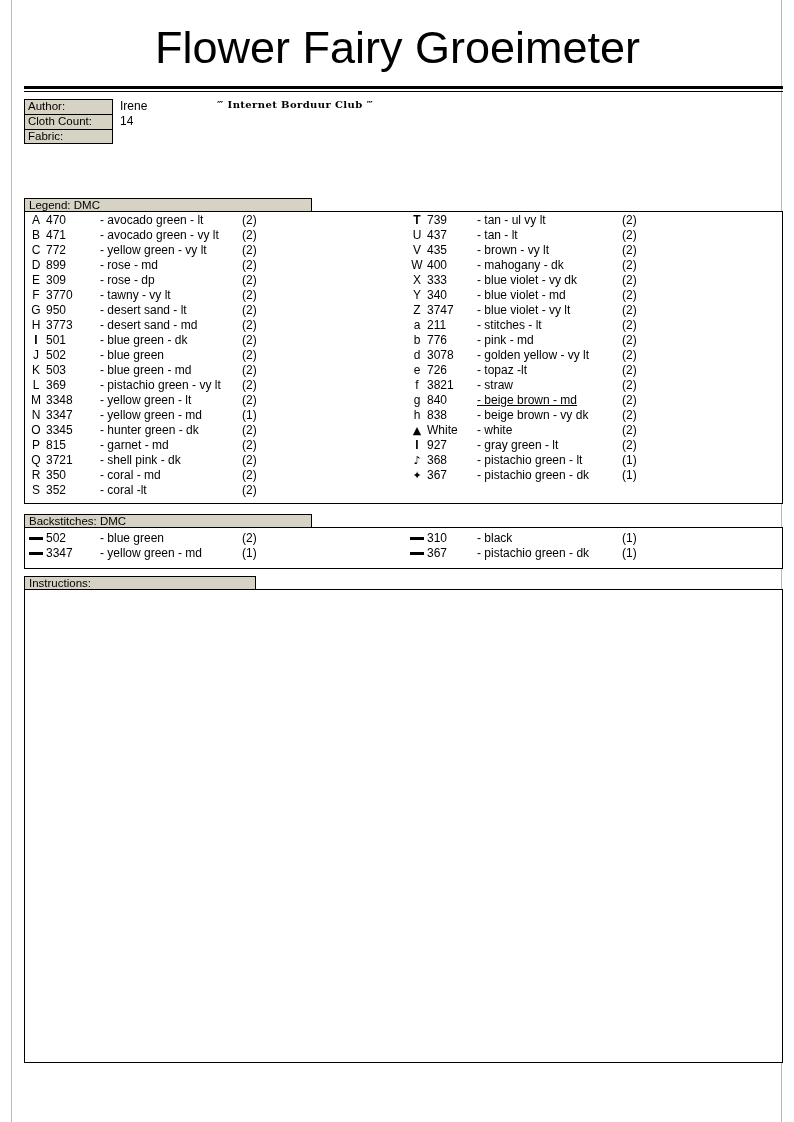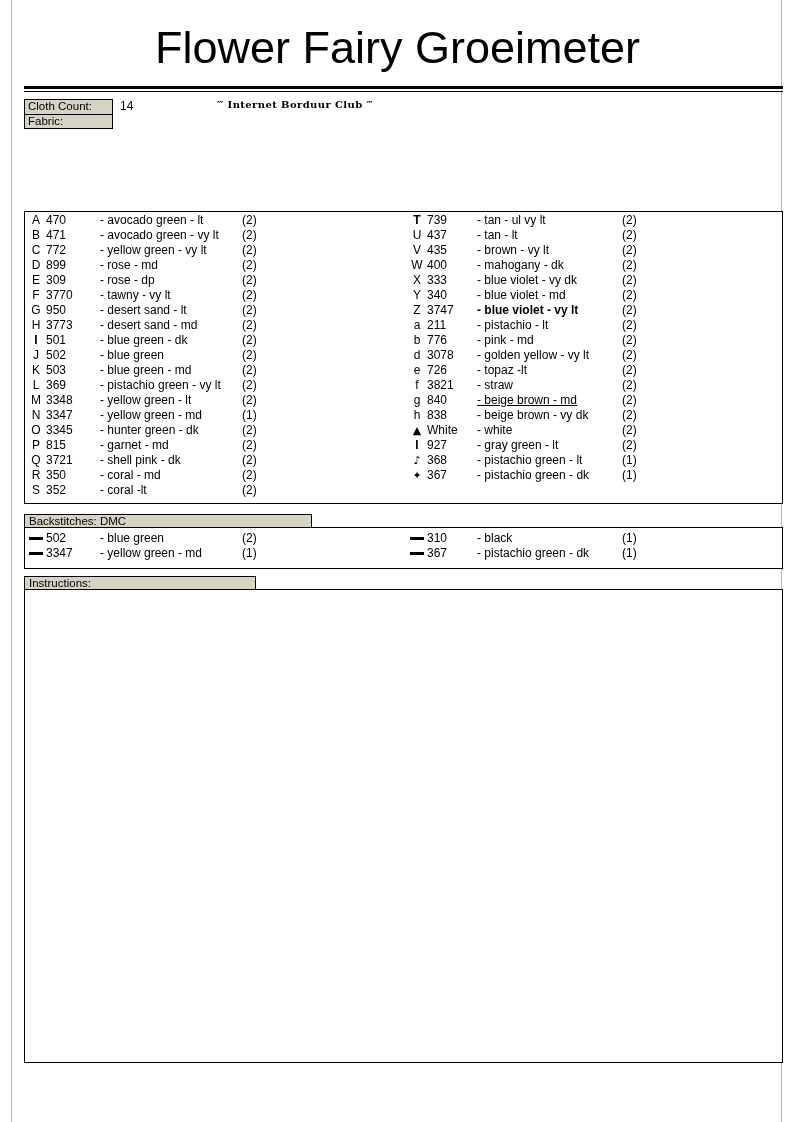--- a/index.html
+++ b/index.html
@@ -187,31 +187,36 @@
 
 <div id="page">
 
   <div id="title">Flower Fairy Groeimeter</div>
 
   <div id="rule-thick"></div>
   <div id="rule-thin"></div>
 
   <div id="meta">
       <div class="meta-row">
+        <div class="meta-label">Author:</div>
+        <div class="meta-value">Irene</div>
+      </div>
+      <div class="meta-row">
         <div class="meta-label">Cloth Count:</div>
         <div class="meta-value">14</div>
       </div>
       <div class="meta-row">
         <div class="meta-label">Fabric:</div>
         <div class="meta-value"></div>
       </div>
     </div>
 
   <div id="club-text">‴ Internet Borduur Club ‴</div>
 
+  <div class="sec-head" id="legend-head" style="left:12px; top:198px; width:288px;">Legend: DMC</div>
   <div class="sec-box" id="legend-box" style="left:12px; top:211px; width:759px; height:293px;"></div>
 
   <div class="sec-head" id="bs-head" style="left:12px; top:514px; width:288px;">Backstitches: DMC</div>
   <div class="sec-box" id="bs-box" style="left:12px; top:527px; width:759px; height:42px;"></div>
 
   <div class="sec-head" id="inst-head" style="left:12px; top:576px; width:232px;">Instructions:</div>
   <div class="sec-box" id="inst-box" style="left:12px; top:589px; width:759px; height:474px;">
     <div id="inst-body" style="padding:6px; font-size:12px; line-height:15px; white-space:pre-wrap;"></div>
   </div>
 
@@ -361,27 +366,27 @@
     </div>
     <div class="lrow" style="left: 397px; top: 288px;">
       <span class="sym">Y</span>
       <span class="code">340</span>
       <span class="desc" style="left: 68px;">-  blue violet - md</span>
       <span class="strands" style="left: 213px;">(2)</span>
     </div>
     <div class="lrow" style="left: 397px; top: 303px;">
       <span class="sym">Z</span>
       <span class="code">3747</span>
-      <span class="desc" style="left: 68px; font-weight: bold;">-  blue violet - vy lt</span>
+      <span class="desc" style="left: 68px;">-  blue violet - vy lt</span>
       <span class="strands" style="left: 213px;">(2)</span>
     </div>
     <div class="lrow" style="left: 397px; top: 318px;">
       <span class="sym">a</span>
       <span class="code">211</span>
-      <span class="desc" style="left: 68px;">-  pistachio - lt</span>
+      <span class="desc" style="left: 68px;">-  stitches - lt</span>
       <span class="strands" style="left: 213px;">(2)</span>
     </div>
     <div class="lrow" style="left: 397px; top: 333px;">
       <span class="sym">b</span>
       <span class="code">776</span>
       <span class="desc" style="left: 68px;">-  pink - md</span>
       <span class="strands" style="left: 213px;">(2)</span>
     </div>
     <div class="lrow" style="left: 397px; top: 348px;">
       <span class="sym">d</span>

